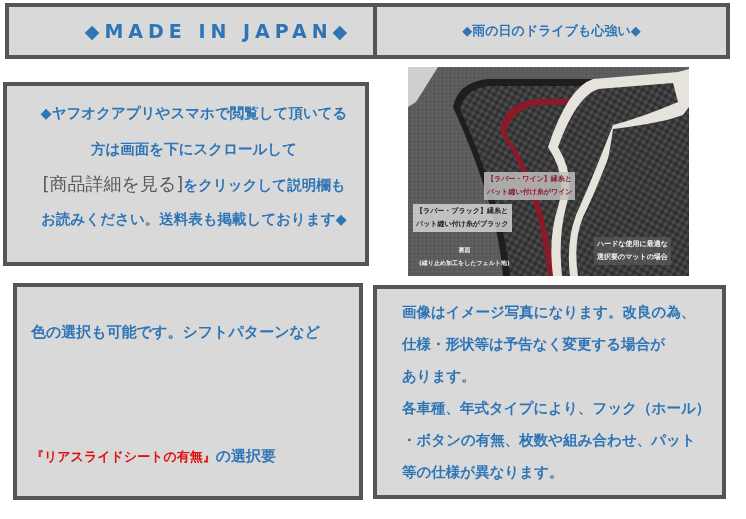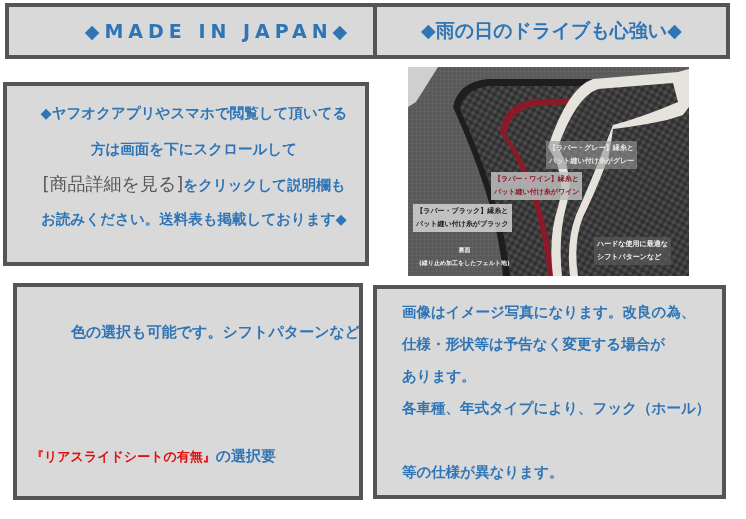--- a/index.html
+++ b/index.html
@@ -6,32 +6,32 @@
   body { width:746px; height:519px; position:relative; overflow:hidden;
          font-family:"DejaVu Sans", "Liberation Sans", sans-serif; }
   .box { position:absolute; box-sizing:border-box; background:#d9d9d9;
          border:4px solid #555555; }
   .blue { color:#2f75b5; font-weight:bold; }
   .red { color:#e01010; font-weight:bold; }
   .hdr { display:flex; align-items:center; justify-content:center; }
   #b1 { left:5px; top:3px; width:395px; height:56px;padding-left:32px; }
   #b1 .t { font-size:19px; letter-spacing:5px; font-family:"DejaVu Sans", sans-serif; }
   #b2 { left:373px; top:3px; width:357px; height:56px; }
-  #b2 .t { font-size:19px; }
+  #b2 .t { font-size:13px; }
   #b3 { left:3px; top:82px; width:366px; height:184px; text-align:center; }
   #b3 .ln { font-size:14.5px; font-weight:bold; color:#2f75b5; position:absolute; left:16px; right:0; white-space:nowrap; }
   #b3 .big { font-size:18px; color:#595959; font-weight:normal; }
   #photo { position:absolute; left:408px; top:67px; width:281px; height:209px; overflow:hidden;
            background:#4a4a4a; }
   #b4 { left:13px; top:283px; width:350px; height:217px; }
   #b4 .ln { position:absolute; left:14px; font-size:15px; font-weight:bold; color:#2f75b5; white-space:nowrap; }
   #b5 { left:373px; top:285px; width:353px; height:214px; }
   #b5 .ln { position:absolute; left:10px; font-size:14.5px; font-weight:bold; color:#2f75b5; white-space:nowrap;margin-left:15px; }
   .lbl { position:absolute; font-size:7px; font-weight:bold; padding:1px 3px; line-height:13px; white-space:nowrap; }
-  .lbl-black { background:rgba(210,210,210,0.85); color:#222;text-align:center; }
+  .lbl-black { background:rgba(210,210,210,0.85); color:#222; }
   .lbl-wine { background:rgba(190,190,190,0.85); color:#8b1a28; }
   .lbl-gray { background:rgba(150,150,150,0.6); color:#e8e8e8; }
   .lbl-hard { background:rgba(90,90,90,0.7); color:#f2f2f2; }
   .lbl-back { color:#eee; text-align:center; font-size:6px; }
 </style>
 </head>
 <body>
 
 <div id="b1" class="box hdr">
   <span class="t blue">◆MADE IN JAPAN◆</span>
@@ -67,48 +67,45 @@
     <rect width="281" height="209" fill="url(#felt)"></rect>
     <path d="M0,0 L30,0 L8,35 L0,40 Z" fill="#cfcfcf"></path>
     <path d="M45,40 Q50,15 80,12 L281,12 L281,209 L95,209 Q90,140 45,40 Z" fill="#1e1e1e"></path>
     <path d="M52,42 Q56,22 82,19 L281,19 L281,209 L102,209 Q96,140 52,42 Z" fill="url(#weave)"></path>
     <path d="M92,65 Q95,35 130,32 L281,30 L281,209 L140,209 Q130,120 92,65 Z" fill="#8b1a28"></path>
     <path d="M98,67 Q102,42 132,38 L281,36 L281,209 L146,209 Q136,120 98,67 Z" fill="url(#weave)"></path>
     <path d="M140,80 Q160,20 185,12 L270,5 L281,2 L281,40 L275,48 Q240,60 210,65 Q190,120 175,150 Q165,175 170,209 L145,209 Q140,170 150,140 Q160,110 140,80 Z" fill="#e6e2dc"></path>
     <path d="M150,80 Q168,30 190,22 L265,16 L270,35 Q235,50 205,58 Q183,115 168,148 Q158,175 162,209 L154,209 Q150,170 158,140 Q168,110 150,80 Z" fill="url(#weave)"></path>
     <path d="M205,62 Q240,58 281,48 L281,209 L175,209 Q172,175 182,150 Q198,115 205,62 Z" fill="url(#weave)"></path>
   </svg>
-  <div class="lbl lbl-gray" style="left:138px; top:74px;">
-    <div>【ラバー・グレー】縁糸と</div>
-    <div>パット縫い付け糸がグレー</div>
-  </div>
-  <div class="lbl lbl-wine" style="left:83px; top:105px;">
+  <div class="lbl lbl-wine" style="left:76px; top:105px;">
     <div>【ラバー・ワイン】縁糸と</div>
     <div>パット縫い付け糸がワイン</div>
   </div>
   <div class="lbl lbl-black" style="left:5px; top:137px;">
     <div>【ラバー・ブラック】縁糸と</div>
     <div>パット縫い付け糸がブラック</div>
   </div>
   <div class="lbl lbl-back" style="left:8px; top:175px;">
     <div>裏面</div>
     <div>(縁り止め加工をしたフェルト地)</div>
   </div>
   <div class="lbl lbl-hard" style="left:186px; top:170px;">
     <div>ハードな使用に最適な</div>
-    <div>シフトパターンなど</div>
+    <div>選択要のマットの場合</div>
   </div>
 </div>
 
 <div id="b4" class="box">
-  <div class="ln" style="top:36px;margin-left:40px;">色の選択も可能です。シフトパターンなど</div>
+  <div class="ln" style="top:36px;">色の選択も可能です。シフトパターンなど</div>
   <div class="ln" style="top:160px;">
     <span class="red" style="font-size:13px;">『リアスライドシートの有無』</span><span>の選択要</span>
   </div>
 </div>
 
 <div id="b5" class="box">
   <div class="ln" style="top:14px;">画像はイメージ写真になります。改良の為、</div>
   <div class="ln" style="top:46px;">仕様・形状等は予告なく変更する場合が</div>
   <div class="ln" style="top:78px;">あります。</div>
   <div class="ln" style="top:110px;">各車種、年式タイプにより、フック（ホール）</div>
+  <div class="ln" style="top:142px;">・ボタンの有無、枚数や組み合わせ、パット</div>
   <div class="ln" style="top:174px;">等の仕様が異なります。</div>
 </div>
 
 </body></html>

